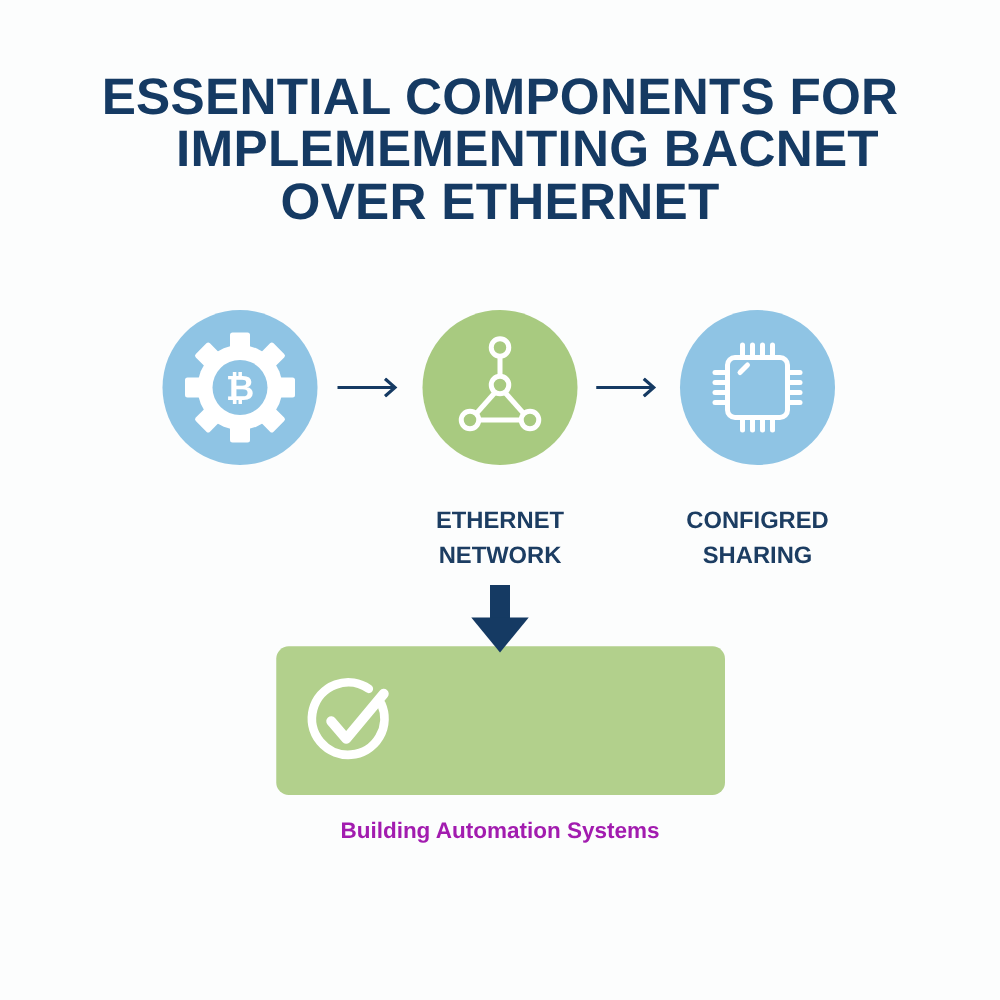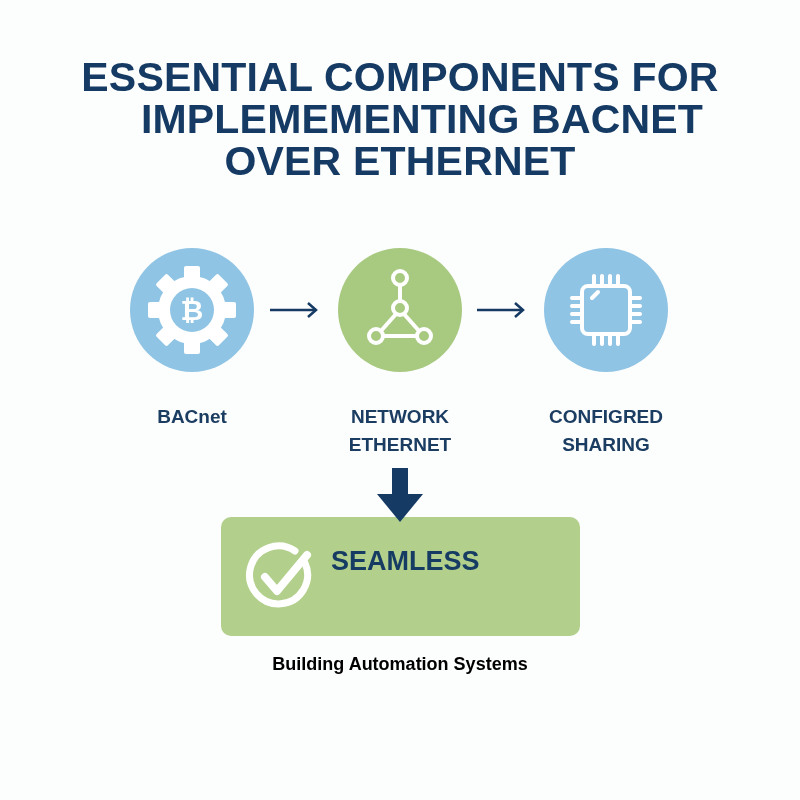--- a/index.html
+++ b/index.html
@@ -14,21 +14,21 @@
     .c2 { left:338px; background:#a8ca80; }
     .c3 { left:544px; background:#8fc4e4; }
     .arrow { position:absolute; top:302px; }
     .label { position:absolute; top:403px; width:180px; text-align:center; font-weight:700;
              font-size:19px; line-height:28px; color:#1c3d62; }
     .box { position:absolute; left:221px; top:517px; width:359px; height:119px; background:#b2d08c;
            border-radius:10px; }
     .box-text { position:absolute; left:110px; top:27px; font-weight:700; font-size:27px; line-height:34px;
                 color:#163c63; white-space:nowrap; }
     .sub { position:absolute; left:0; top:654px; width:800px; text-align:center; font-weight:700;
-           font-size:18px; color:#000000; }
+           font-size:18px; color:#a21caf; }
     .down { position:absolute; left:375px; top:468px; }
   </style>
 </head>
 <body>
 
 <div class="title">
   <div>ESSENTIAL COMPONENTS FOR</div>
   <div style="padding-left:44px;">IMPLEMEMENTING BACNET</div>
   <div style="padding-left:0px;">OVER ETHERNET</div>
 </div>
@@ -95,38 +95,36 @@
         <line x1="38" y1="74" x2="28" y2="74"></line>
       <line x1="86" y1="50" x2="96" y2="50"></line>
         <line x1="86" y1="58" x2="96" y2="58"></line>
       <line x1="86" y1="66" x2="96" y2="66"></line>
         <line x1="86" y1="74" x2="96" y2="74"></line>
     </g>
   </svg>
 </div>
 
 <div class="label" style="left:102px;">
-  <div>BACnet</div>
 </div>
 <div class="label" style="left:310px;">
+  <div>ETHERNET</div>
   <div>NETWORK</div>
-  <div>ETHERNET</div>
 </div>
 <div class="label" style="left:516px;">
   <div>CONFIGRED</div>
   <div>SHARING</div>
 </div>
 
 <div class="box">
   <svg style="position:absolute;left:24px;top:24px;" width="72" height="72" viewBox="0 0 72 72">
     <path d="M60 22 A 29 29 0 1 1 50 10" fill="none" stroke="#ffffff" stroke-width="7" stroke-linecap="round"></path>
     <polyline points="20,36 32,50 62,14" fill="none" stroke="#ffffff" stroke-width="8" stroke-linecap="round" stroke-linejoin="round"></polyline>
   </svg>
   <div class="box-text">
-    <div>SEAMLESS</div>
   </div>
 </div>
 
 <svg class="down" width="50" height="56" viewBox="0 0 50 56">
   <rect x="17" y="0" width="16" height="28" fill="#153a63"></rect>
   <polygon points="2,26 48,26 25,54" fill="#153a63"></polygon>
 </svg>
 
 <div class="sub">Building Automation Systems</div>
 

